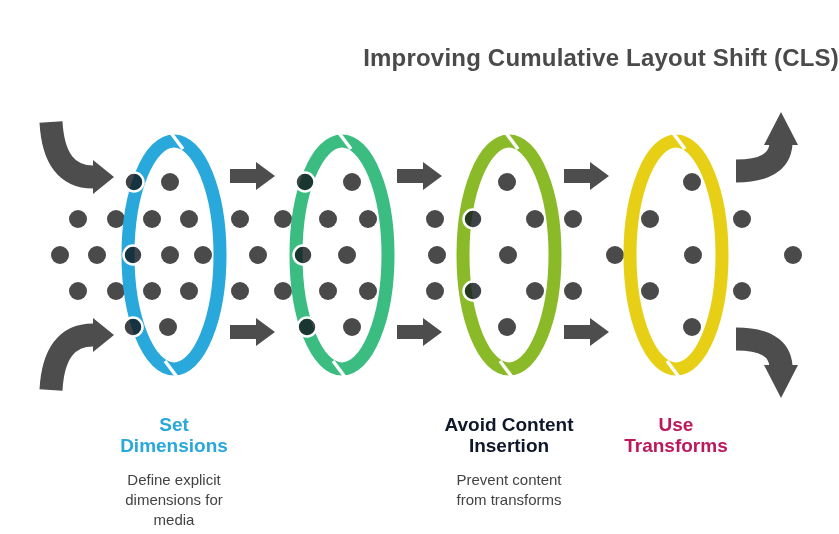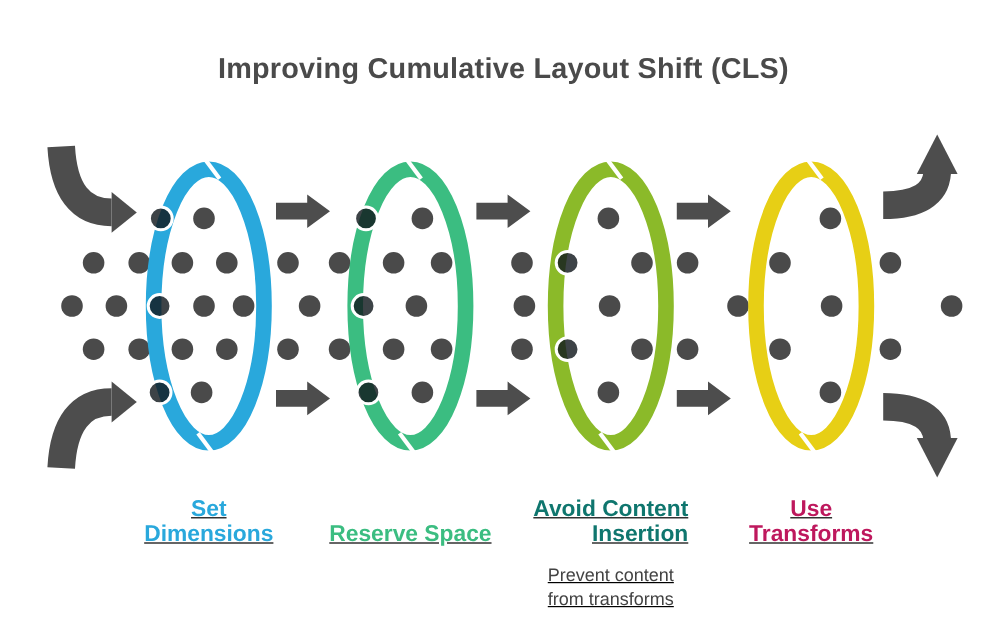--- a/index.html
+++ b/index.html
@@ -2,26 +2,26 @@
 <html><head>
 <meta charset="utf-8">
 <style>
   html,body { margin:0; padding:0; background:#fff; }
   .canvas {
     position:relative; width:839px; height:534px; background:#ffffff;
     font-family:"Liberation Sans", sans-serif; overflow:hidden;
   }
   .title {
     position:absolute; top:44px; left:0; width:100%;
-    text-align:center; font-size:24px; font-weight:bold; color:#4a4a4a;
+    text-align:right; font-size:24px; font-weight:bold; color:#4a4a4a;
     letter-spacing:0.2px;
   }
   svg.diagram { position:absolute; left:0; top:0; }
   .step-col {
-    position:absolute; top:408px; width:184px; text-align:center;text-decoration:underline;
+    position:absolute; top:408px; width:184px; text-align:center;
   }
   .step-heading {
     height:48px; display:flex; align-items:flex-end; justify-content:center;
     font-size:19px; font-weight:bold; line-height:21px; white-space:pre-line;
   }
   .step-desc {
     margin-top:14px; font-size:15px; line-height:20px; color:#434343;
     white-space:pre-line;
   }
 </style>
@@ -134,28 +134,30 @@
 
     <g>
       <path d="M 736 339 Q 779 339 781 366" fill="none" stroke-width="23" stroke="#4d4d4d"></path>
       <polygon points="764,365 798,365 781,398" fill="#4d4d4d"></polygon>
     </g>
   </svg>
 
   <div class="step-col" style="left: 82px;">
     <div class="step-heading" style="color: rgb(41, 168, 220);">Set
 Dimensions</div>
+    <div class="step-desc">Define explicit
+dimensions for
+media</div>
   </div>
 
   <div class="step-col" style="left: 250px;">
-    <div class="step-heading" style="color: rgb(59, 189, 129);">Reserve Space</div>
   </div>
 
   <div class="step-col" style="left: 417px;">
-    <div class="step-heading" style="color: #0f766e; text-align: right;">Avoid Content
+    <div class="step-heading" style="color: #0f172a;">Avoid Content
 Insertion</div>
     <div class="step-desc">Prevent content
 from transforms</div>
   </div>
 
   <div class="step-col" style="left: 584px;">
     <div class="step-heading" style="color: #be185d;">Use
 Transforms</div>
   </div>
 

